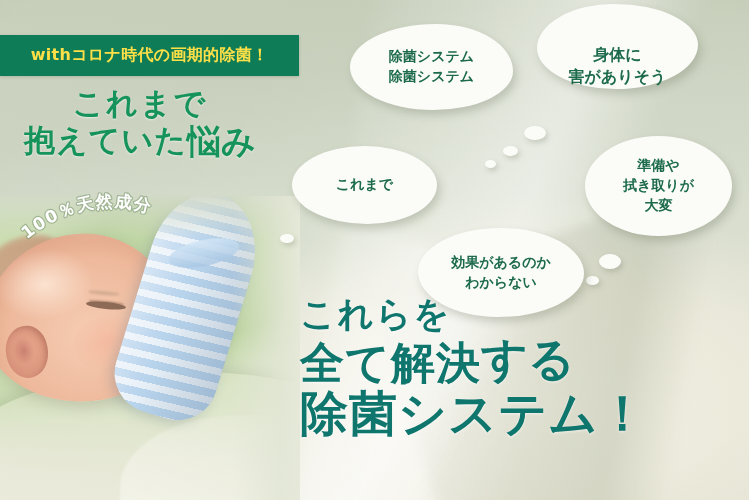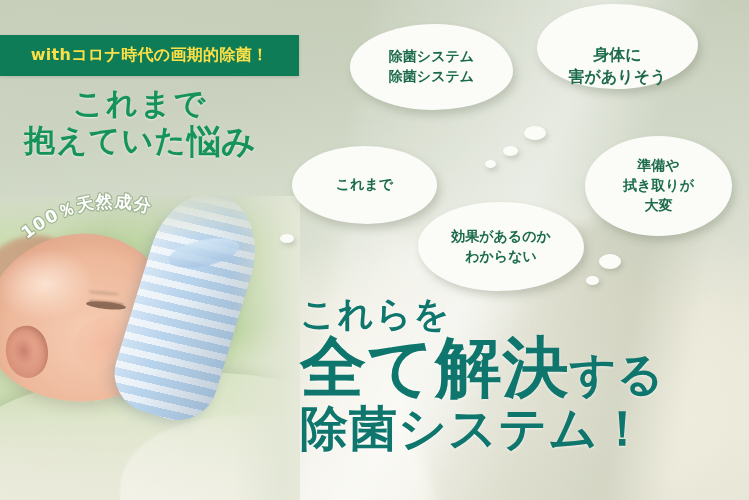--- a/index.html
+++ b/index.html
@@ -315,21 +315,21 @@
     font-size: 16px;
     border-radius: 48% 52% 51% 49% / 52% 48% 52% 48%;
     justify-content: flex-end;
   }
   .bub-3 {
     left: 292px; top: 146px; width: 145px; height: 78px;
     font-size: 14px;
     border-radius: 50% 50% 48% 52% / 50% 50% 50% 50%;
   }
   .bub-4 {
-    left: 418px; top: 202px; width: 166px; height: 89px;
+    left: 418px; top: 228px; width: 166px; height: 89px;
     font-size: 14px;
     border-radius: 50% 50% 52% 48% / 49% 51% 49% 51%;
   }
   .bub-5 {
     left: 585px; top: 136px; width: 147px; height: 100px;
     font-size: 14px;
     border-radius: 50% 50% 50% 50% / 50% 50% 50% 50%;
     font-family: Liberation Serif, serif;
   }
   .dot {
@@ -353,21 +353,21 @@
     font-weight: 700;
     line-height: 1;
     text-shadow: 0 1px 3px rgba(255,255,255,0.6);
   }
   .hb-l1 { font-size: 35px; letter-spacing: 2px; }
   .hb-l2 {
     display: flex;
     align-items: flex-end;
     margin-top: 4px;
   }
-  .hb-big { font-size: 66px; letter-spacing: 1px; line-height: 0.96; text-align: right; }
+  .hb-big { font-size: 44px; letter-spacing: 1px; line-height: 0.96; text-align: right; }
   .hb-small { font-size: 46px; letter-spacing: 0px; padding-bottom: 2px; }
   .hb-l3 {
     font-size: 48px;
     letter-spacing: 1px;
     margin-top: 5px;
   }
 </style>
 </head>
 <body>
 

